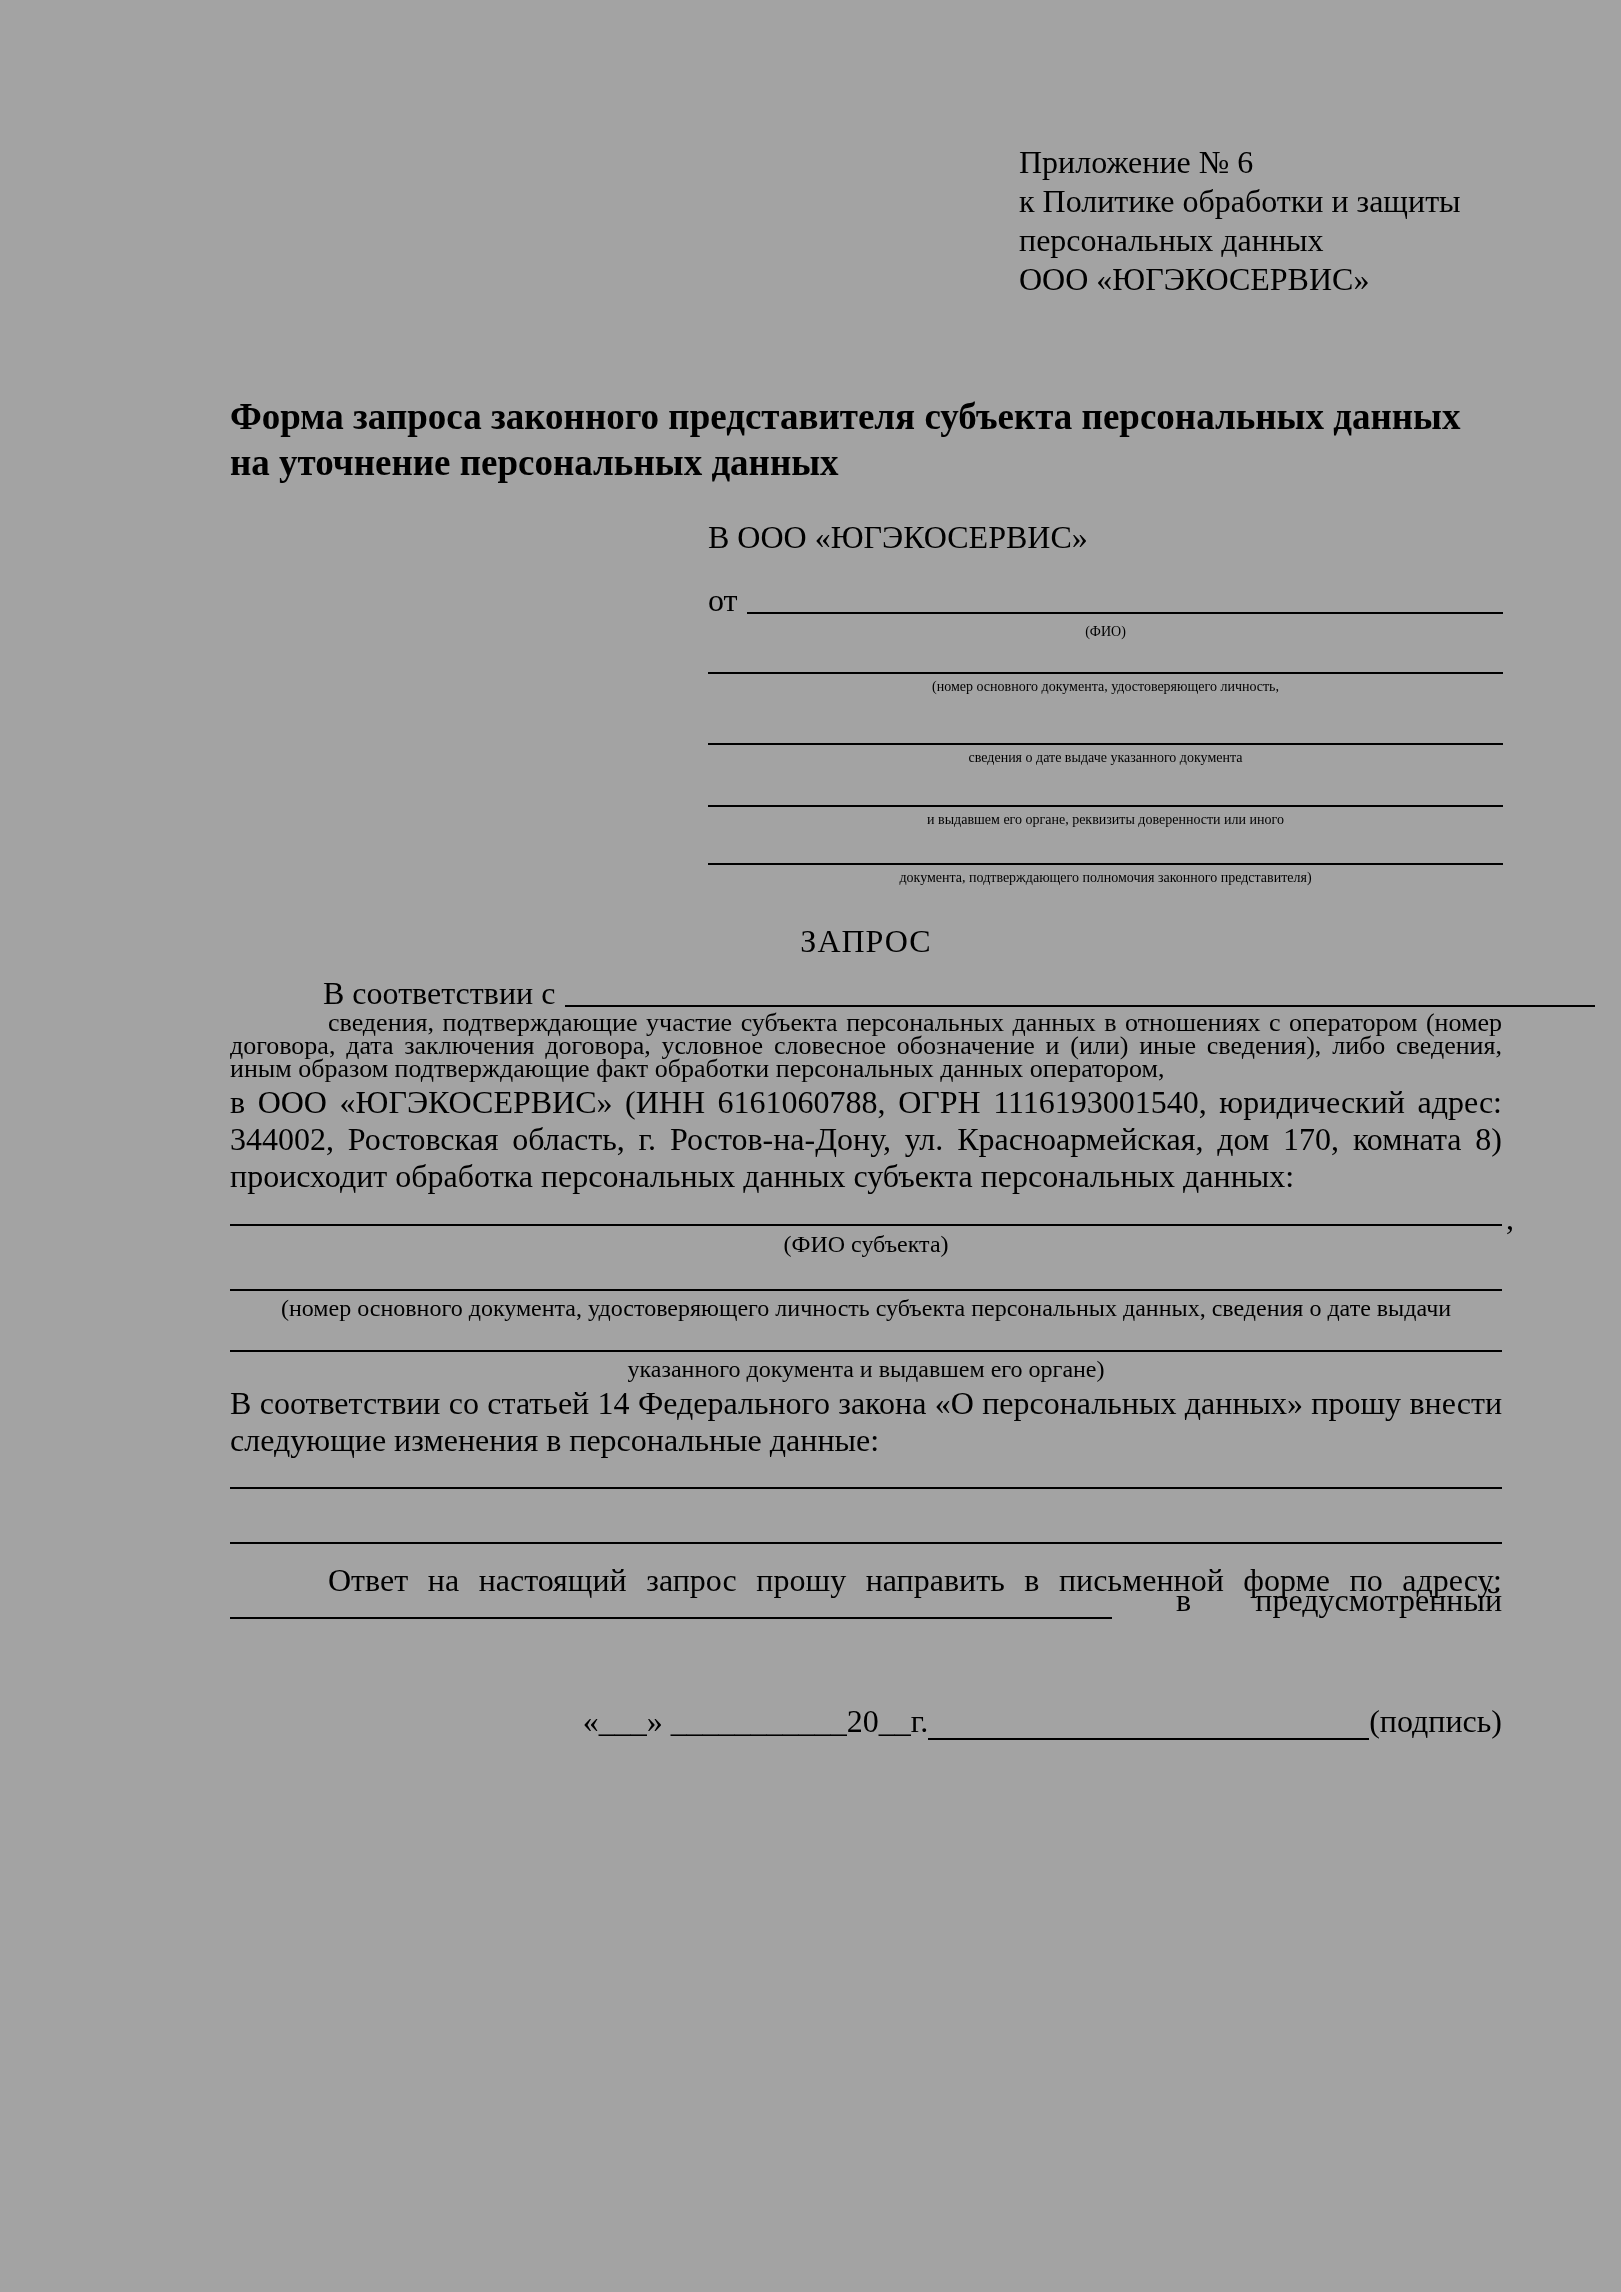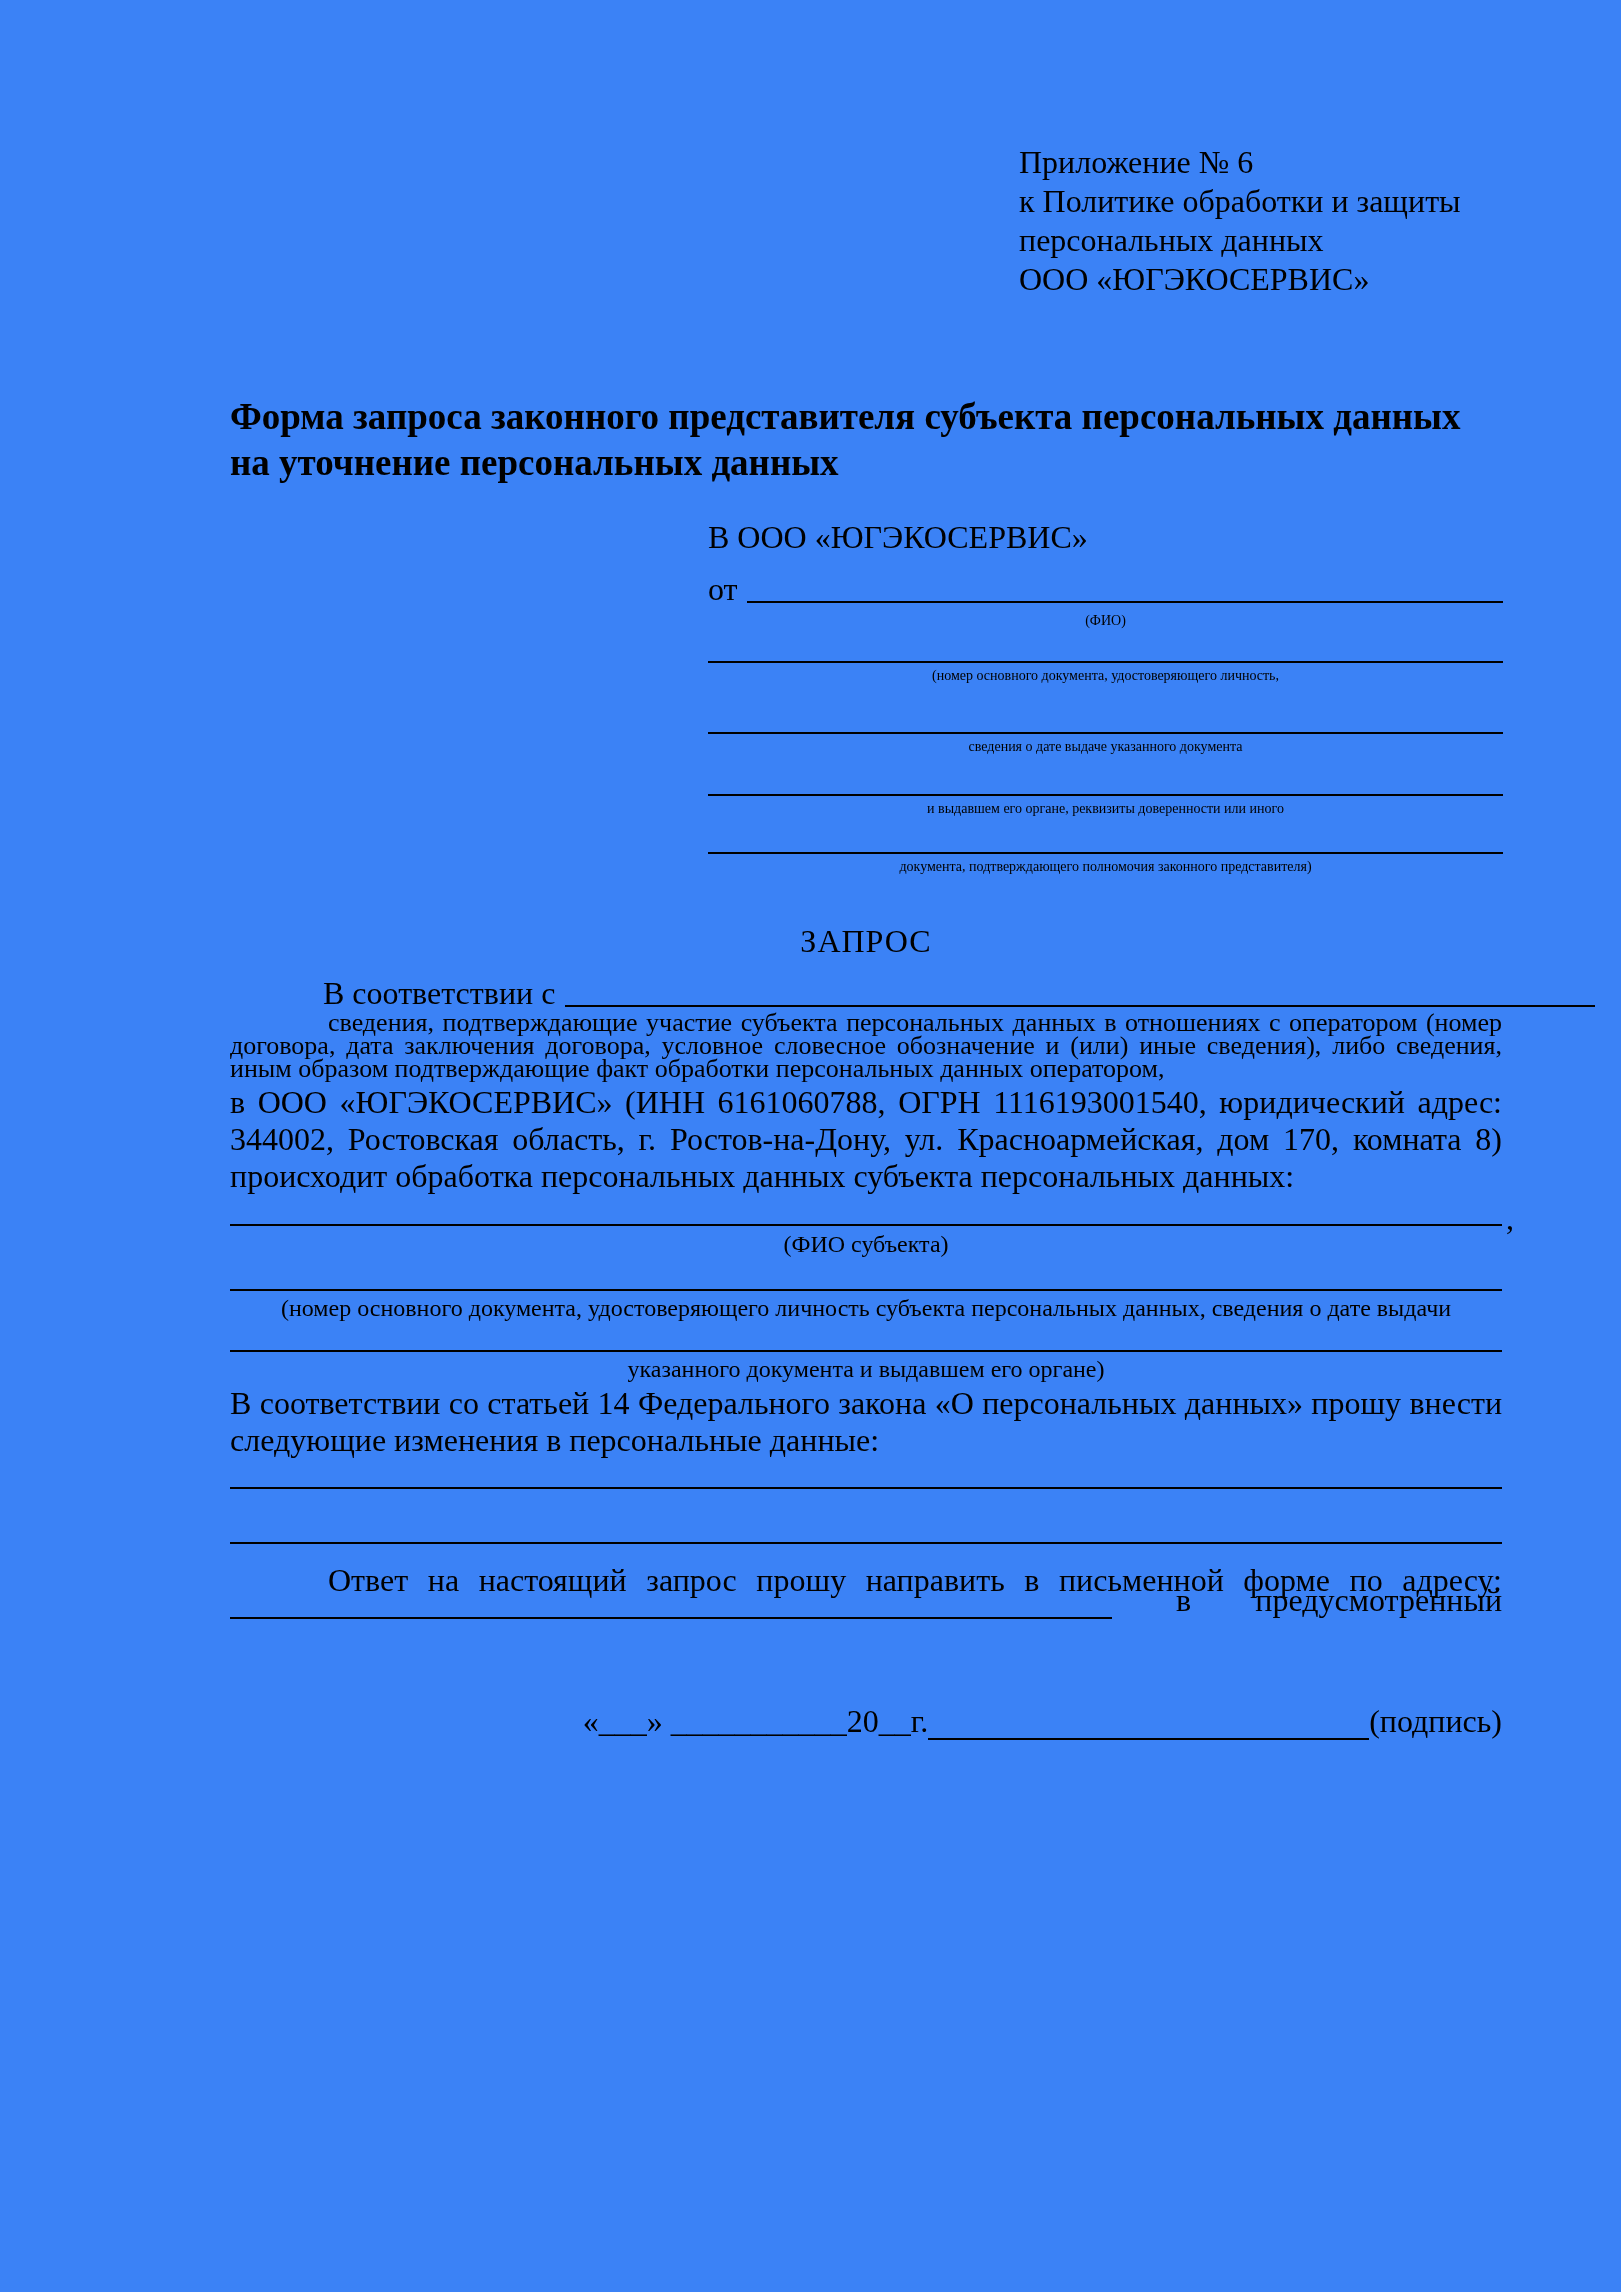--- a/index.html
+++ b/index.html
@@ -1,41 +1,41 @@
 <!DOCTYPE html>
 <html lang="ru"><head>
 <meta charset="utf-8">
 <style>
   html, body { margin: 0; padding: 0; background: #888; }
   .page {
     position: relative;
     width: 1621px;
     height: 2293px;
     margin: 0 auto;
-    background: #3b82f6;
+    background: #a3a3a3;
     color: #000000;
     font-family: "Liberation Serif", "DejaVu Serif", serif;
     font-size: 32px;
     line-height: 37px;
   }
   .abs { position: absolute; }
   .content-w { left: 230px; width: 1272px; }
 
   .header-block { left: 1019px; top: 143px; line-height: 39px; }
 
   .doc-title {
     top: 394px;
     display: flex; flex-direction: column; align-items: flex-start;
     font-weight: bold; font-size: 37px; line-height: 46px;
     text-align: center;
   }
   .doc-title span { white-space: nowrap; }
 
   .addressee { left: 708px; top: 519px; width: 795px; }
-  .from-row { display: flex; margin-top: 15px; }
+  .from-row { display: flex; margin-top: 26px; }
   .from-row > span:first-child { white-space: nowrap; }
   .fill { flex: 1 1 auto; border-bottom: 2.9px solid #000; margin-bottom: 4.9px; margin-left: 9.8px; }
   .cap { font-size: 14px; line-height: 25.5px; text-align: center; }
   .u-row { border-bottom: 2.9px solid #000; }
 
   .zapros { top: 923px; text-align: center; letter-spacing: 1px; }
 
   .intro-row { top: 975px; display: flex; padding-left: 93px; }
   .intro-row > span:first-child { white-space: nowrap; }
 

